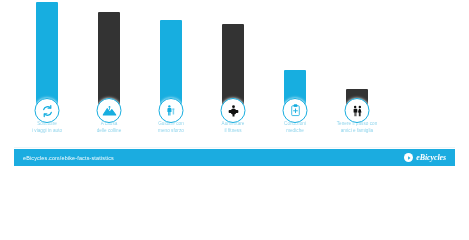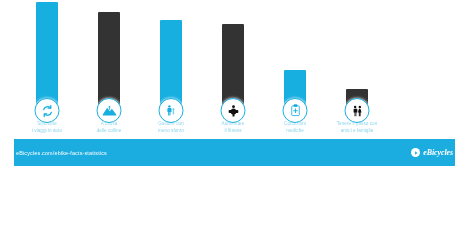--- a/index.html
+++ b/index.html
@@ -88,26 +88,26 @@
     text-align: center;
   }
   .bar-label .l2 { display: block; }
 
   
   #footer-bar {
     position: absolute;
     left: 14px;
     right: 14px;
     bottom: 8px;
-    height: 27px;
+    height: 17px;
     background: #1BACE0;
     display: flex;
     align-items: center;
     justify-content: space-between;
-    padding: 0 2px;
+    padding: 0 9px;
     box-sizing: border-box;
   }
   #footer-url {
     color: #ffffff;
     font-size: 5.4px;
     letter-spacing: 0.18px;
   }
   #footer-logo {
     display: flex;
     align-items: center;

